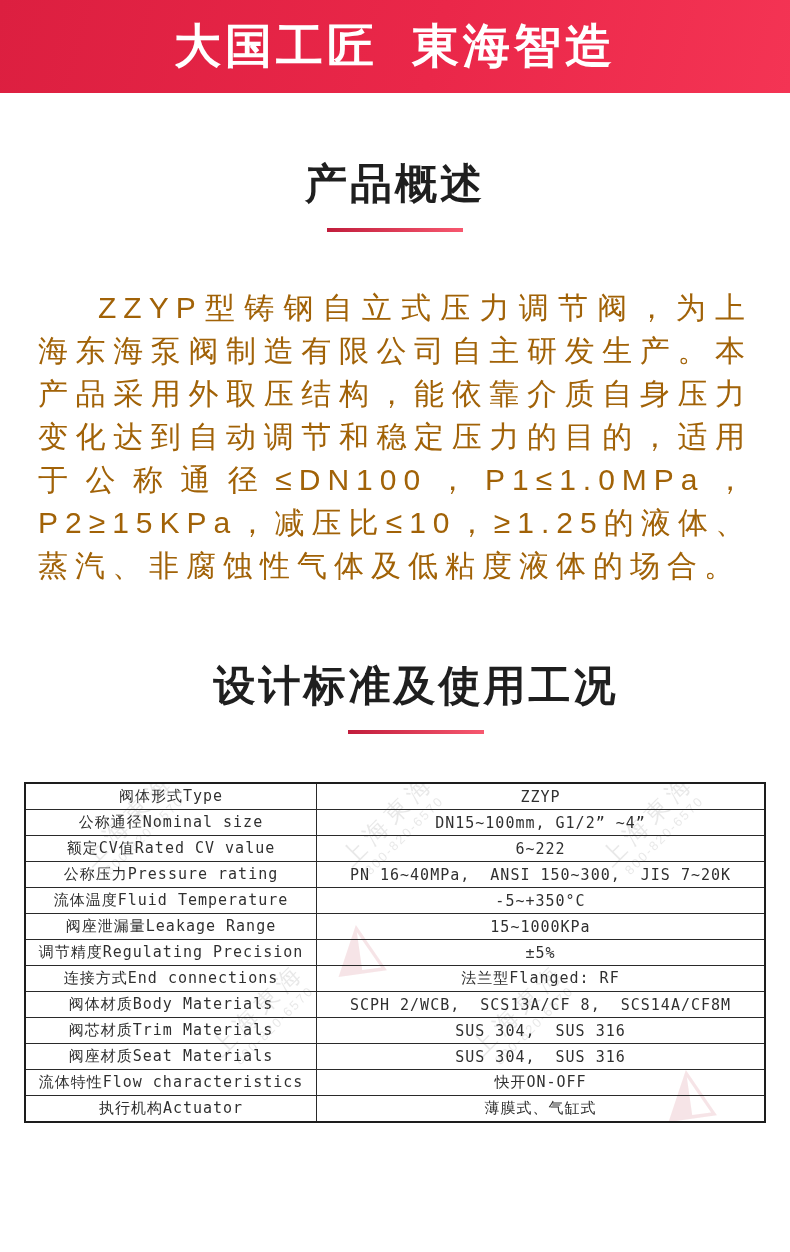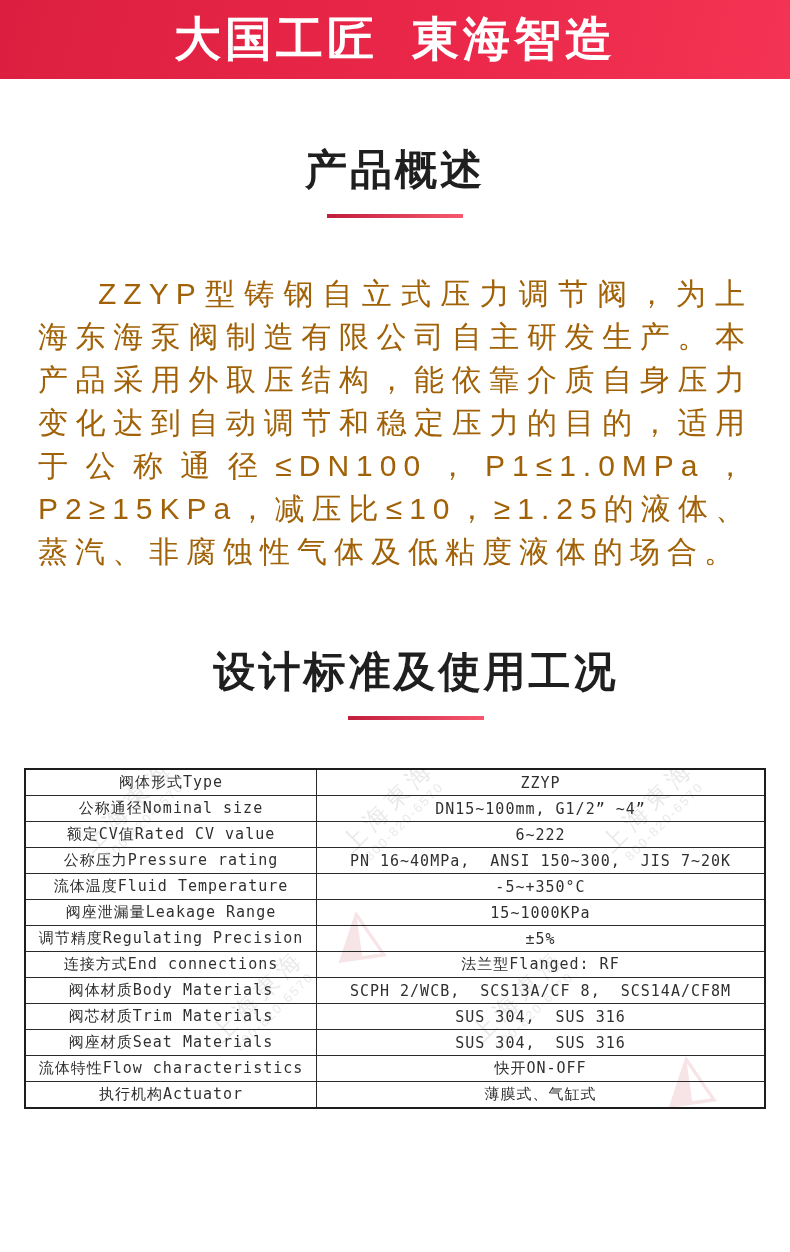--- a/index.html
+++ b/index.html
@@ -8,21 +8,21 @@
     height: 1252px;
     background: #ffffff;
     font-family: "Liberation Sans", sans-serif;
     overflow: hidden;
     position: relative;
   }
 
   
   .banner {
     width: 790px;
-    height: 79px;
+    height: 93px;
     background: linear-gradient(105deg, #dc1f40 0%, #ea2749 55%, #f43454 100%);
     display: flex;
     align-items: center;
     justify-content: center;
   }
   .banner-title {
     color: #ffffff;
     font-size: 47px;
     font-weight: 700;
     letter-spacing: 4px;

